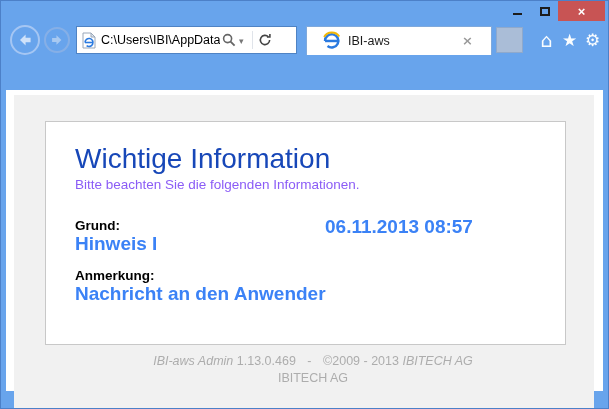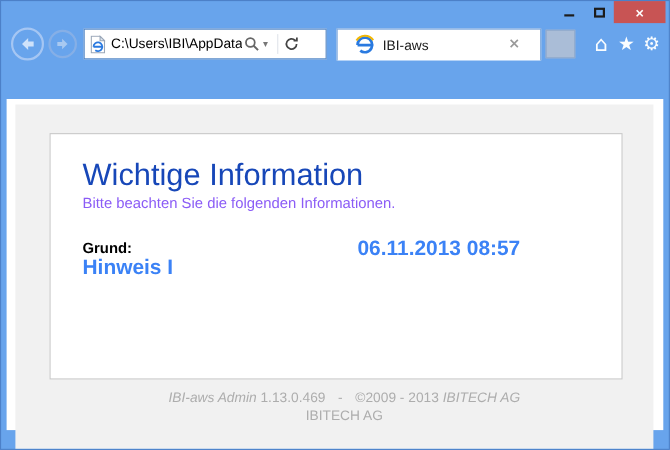--- a/index.html
+++ b/index.html
@@ -169,20 +169,22 @@
           <div>
             <div class="field-label">Grund:</div>
             <div class="field-value">Hinweis I</div>
           </div>
           <div>
             <div class="field-value">06.11.2013 08:57</div>
           </div>
         </div>
 
         <div class="anmerkung-block">
+          <div class="field-label">Anmerkung:</div>
+          <div class="field-value">Nachricht an den Anwender</div>
         </div>
       </div>
 
       <div class="footer">
         <div>
           <span class="it">IBI-aws Admin</span>
           <span>1.13.0.469</span>
           <span class="sp">-</span>
           <span>©2009 - 2013</span>
           <span class="it">IBITECH AG</span>

